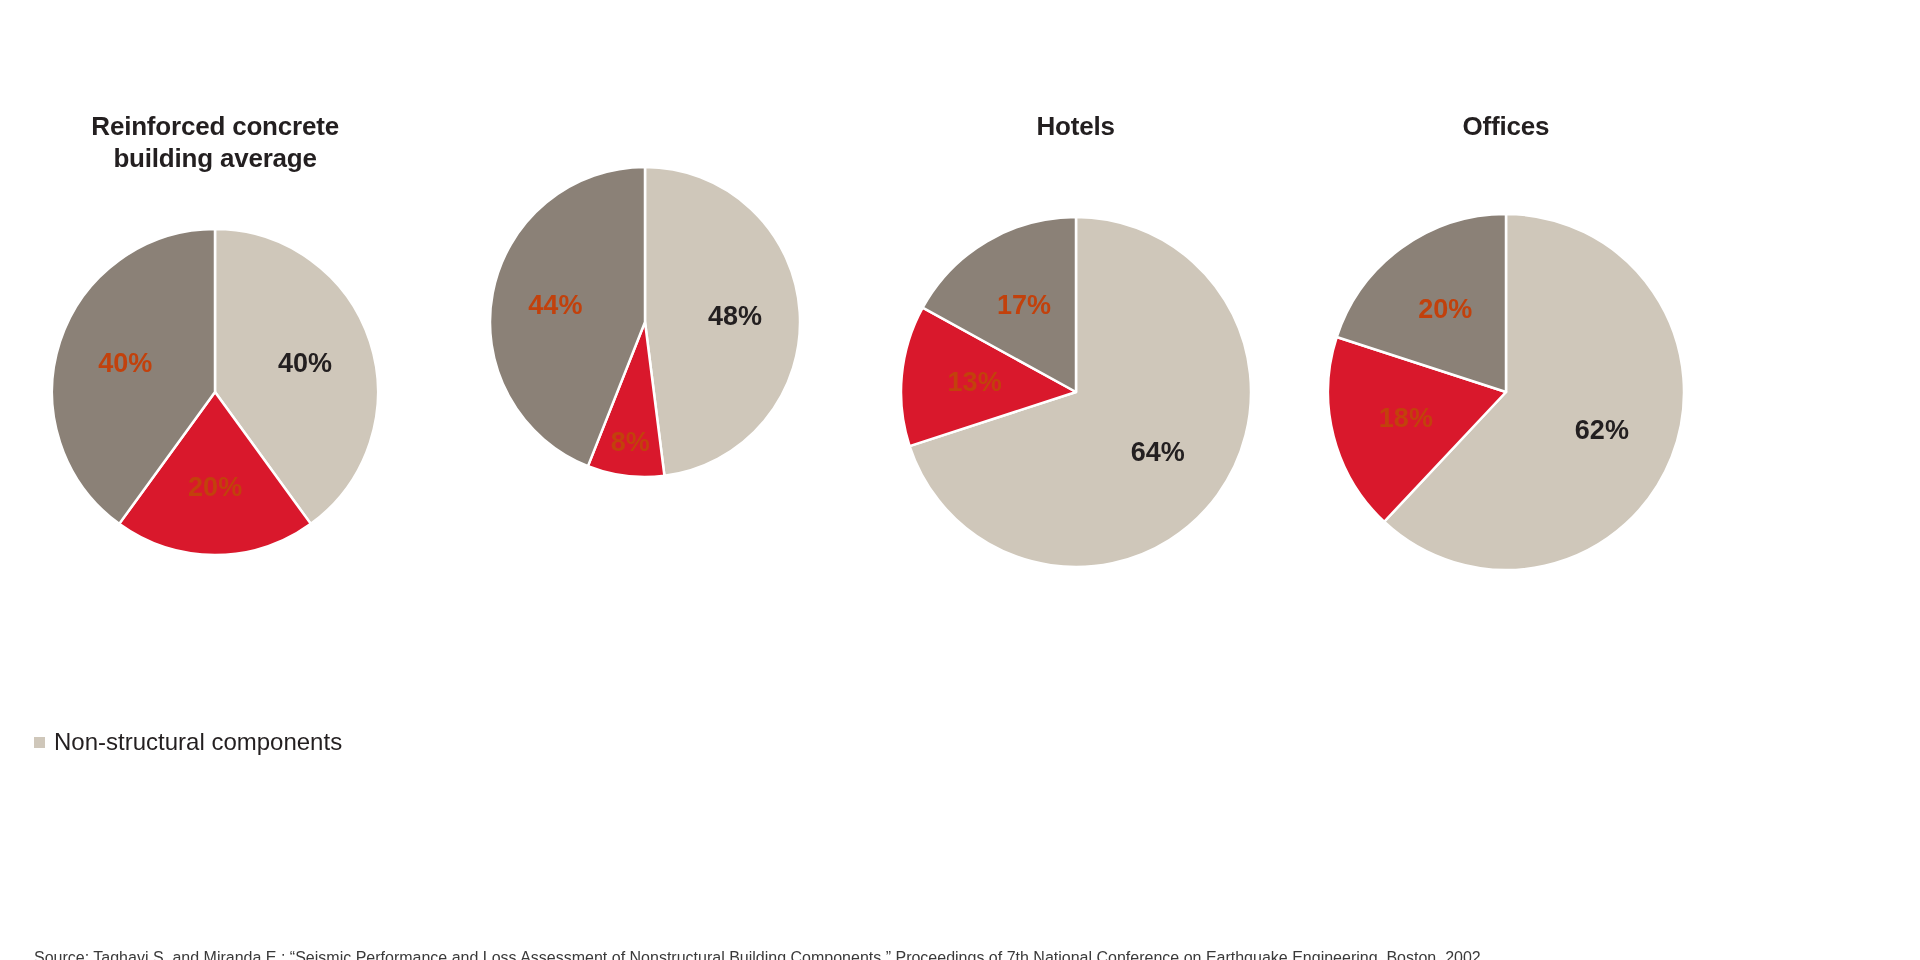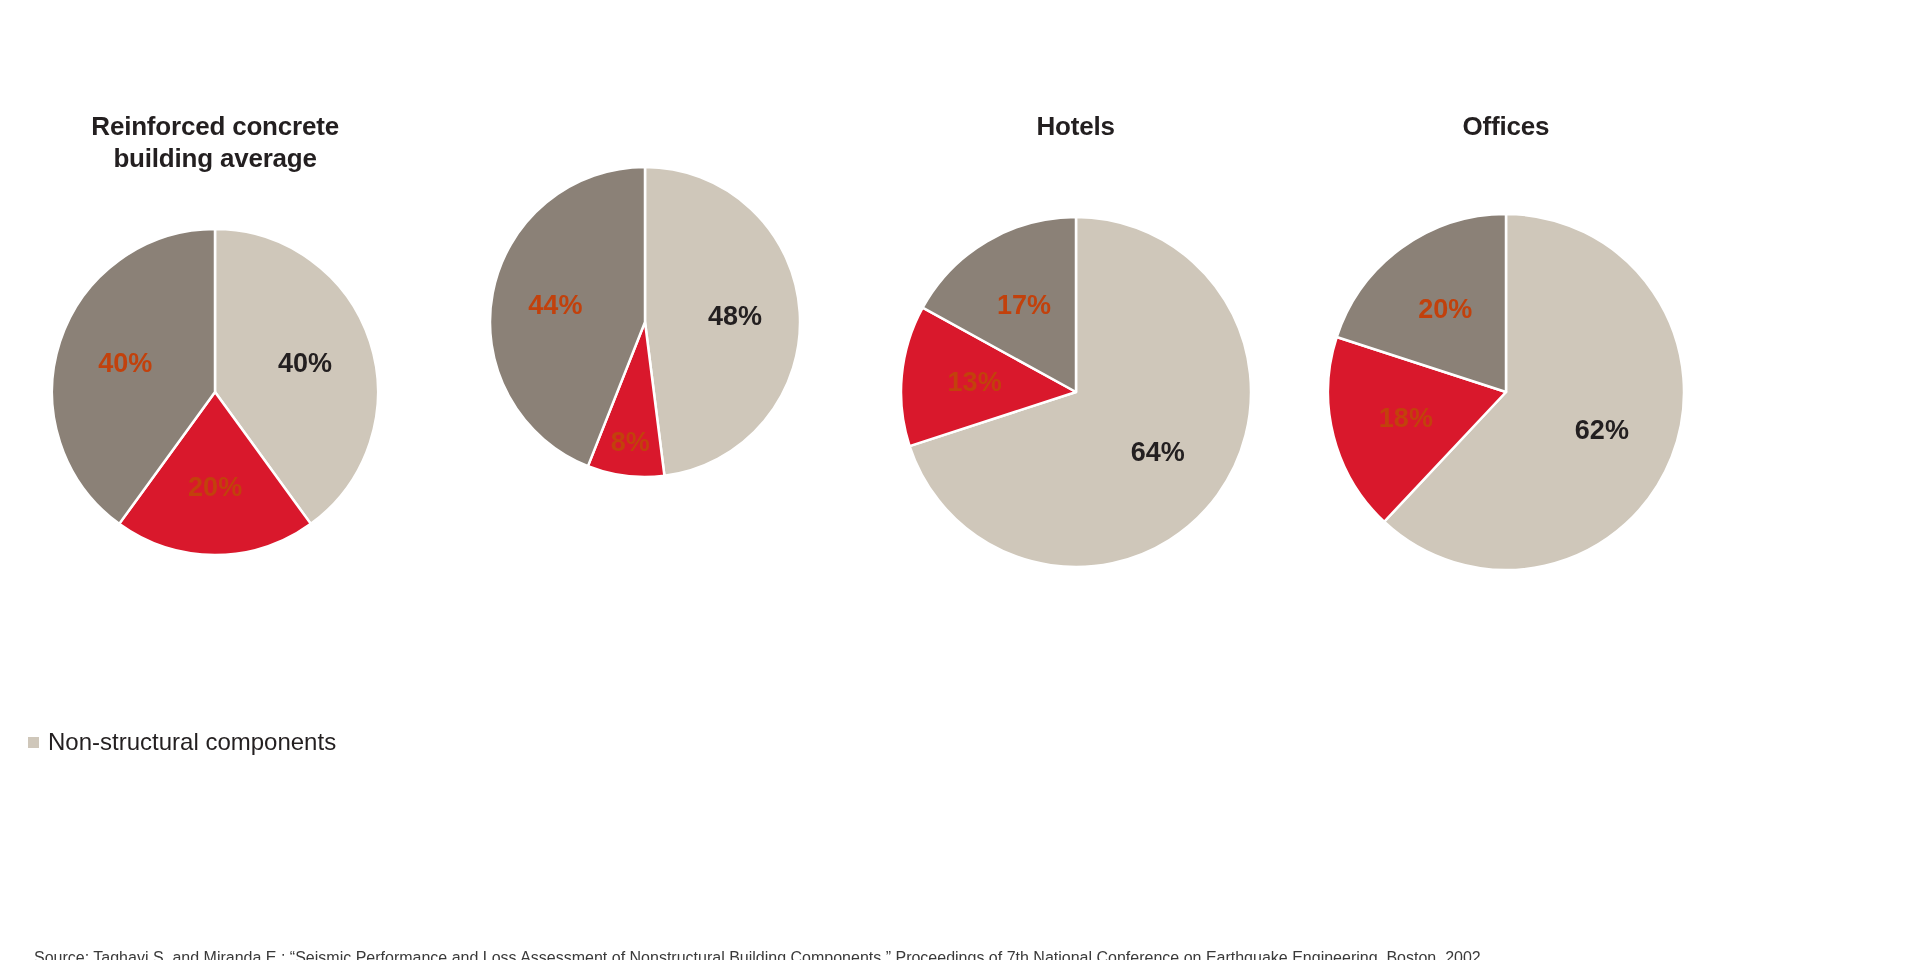--- a/index.html
+++ b/index.html
@@ -84,21 +84,21 @@
     transform: translate(-50%, -50%);
     white-space: nowrap;
     pointer-events: none;
   }
   .slice-label.light { color: #c2410c; }
   .slice-label.dark  { color: #231f20; }
 
   
   .legend {
     position: absolute;
-    left: 28px;
+    left: 34px;
     top: 728px;
     display: flex;
     flex-direction: column;
     gap: 5px;
   }
   .legend-item {
     display: flex;
     flex-direction: row;
     align-items: center;
     height: 28px;

